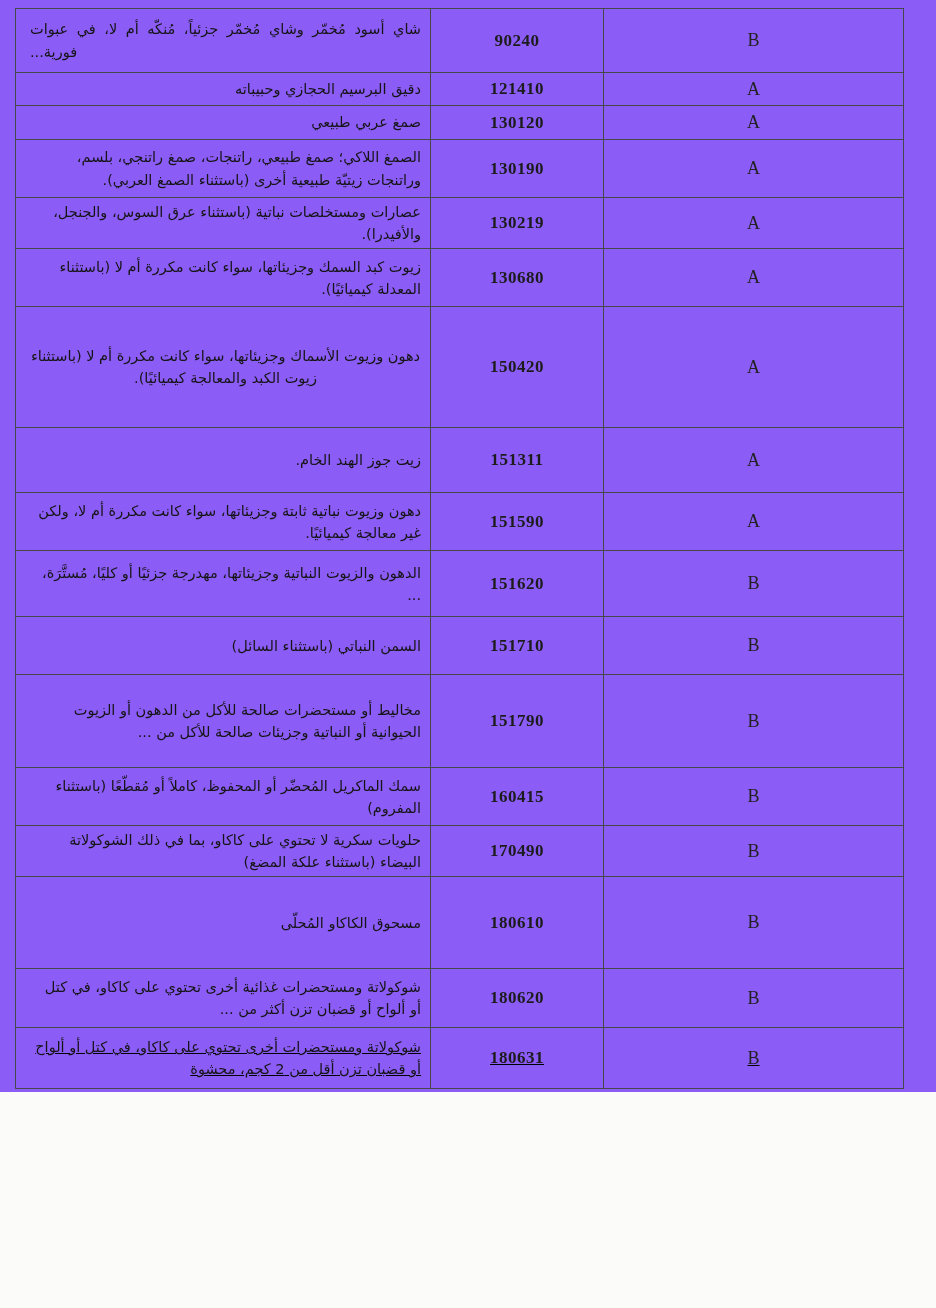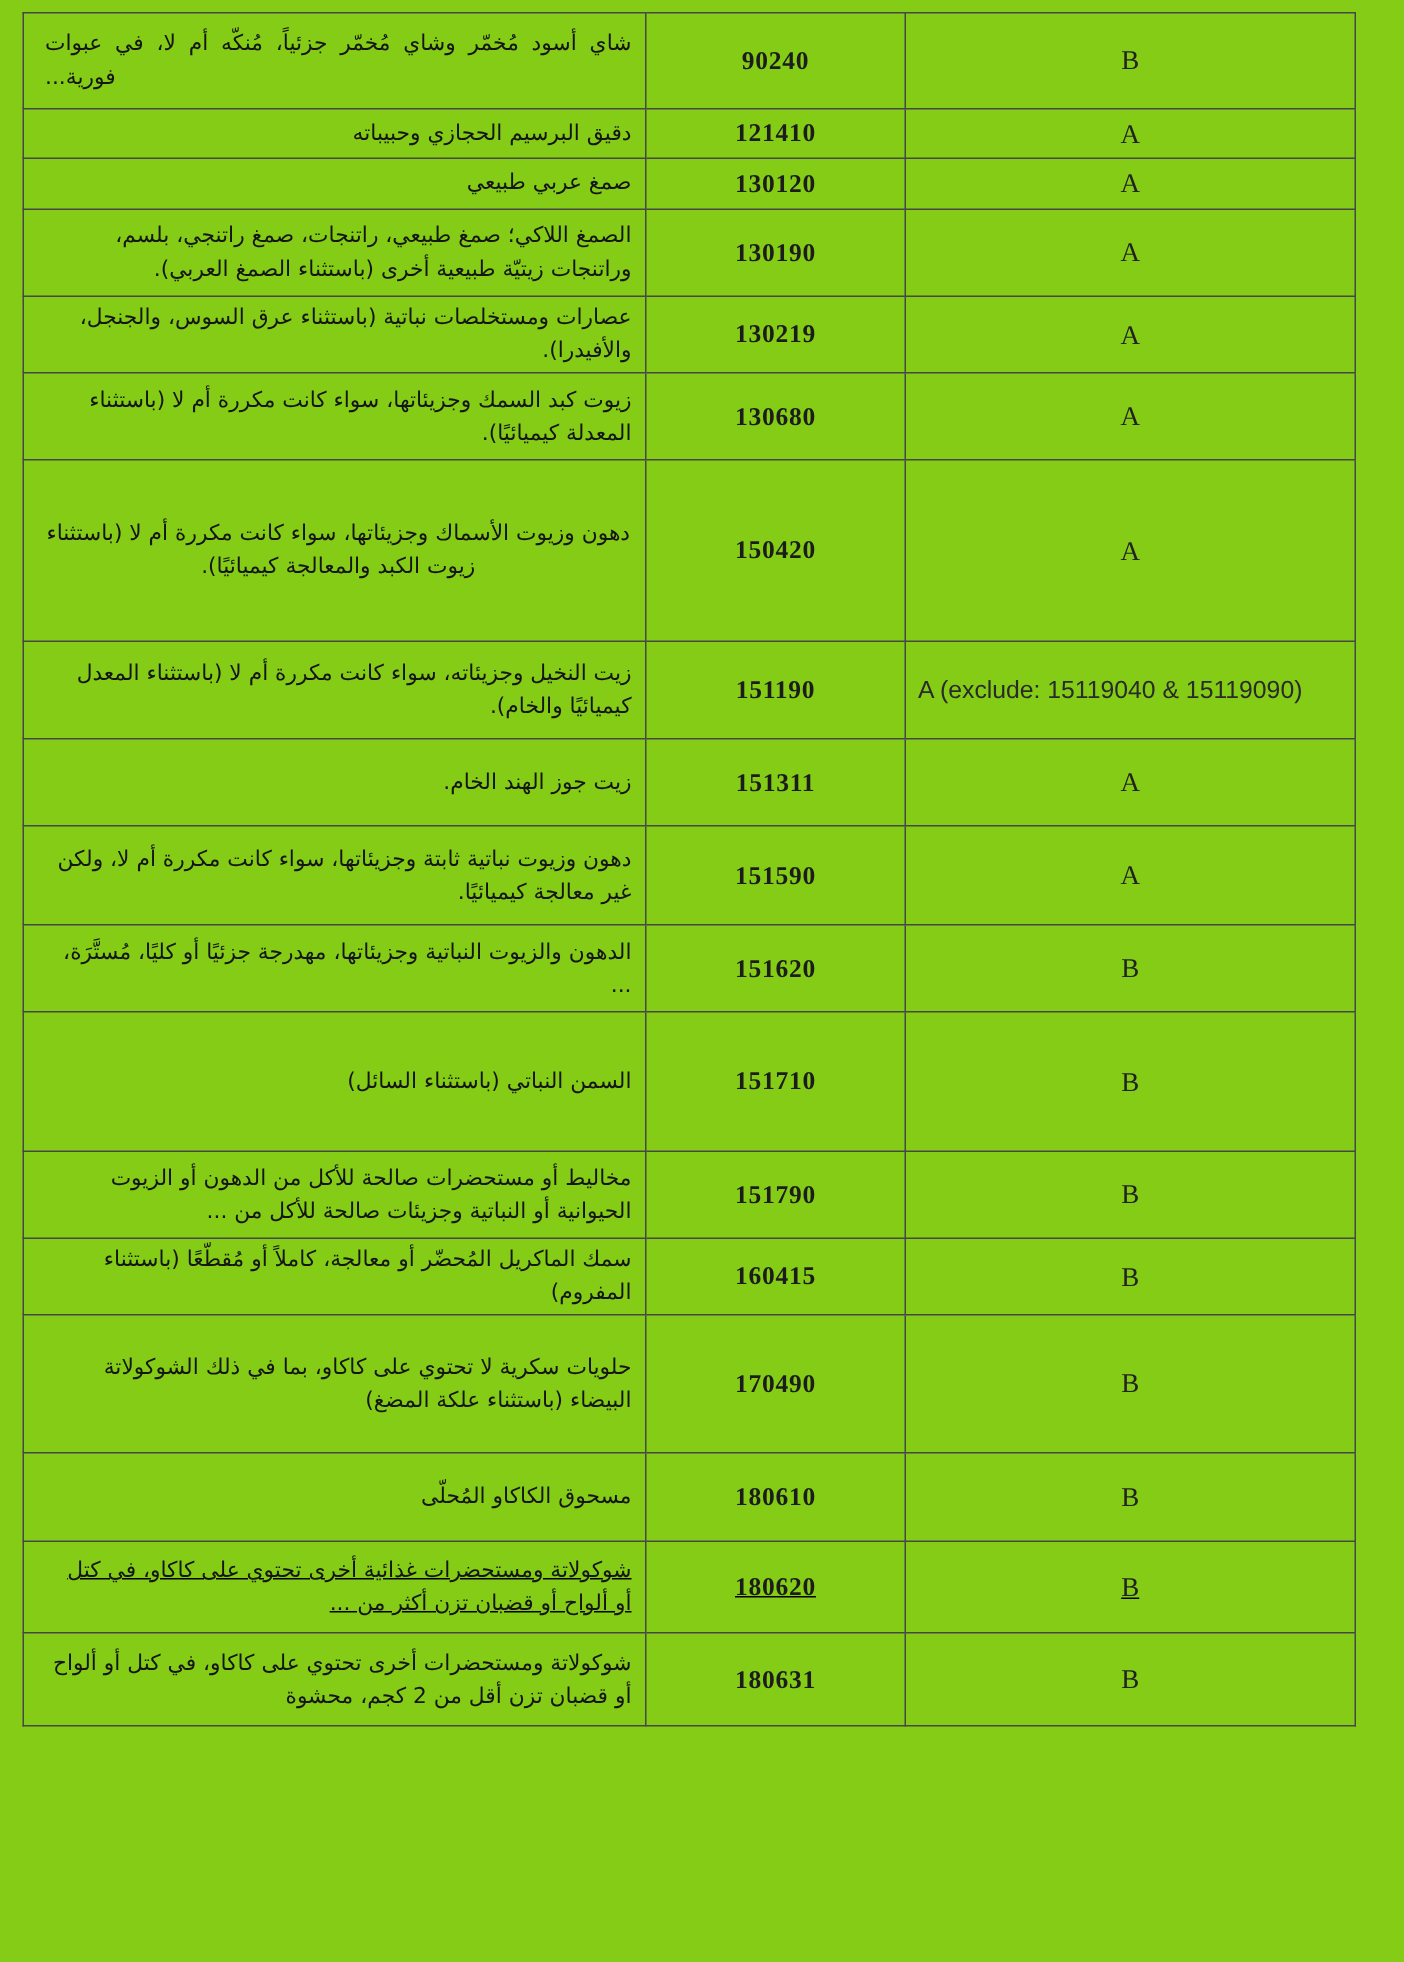--- a/index.html
+++ b/index.html
@@ -9,22 +9,22 @@
   }
   body {
     width: 936px;
     height: 1308px;
     overflow: hidden;
     font-family: "DejaVu Sans", sans-serif;
   }
   .page {
     position: relative;
     width: 936px;
-    height: 1308px;
-    background: #84cc16;
+    height: 1092px;
+    background: #8b5cf6;
   }
   table.hs-table {
     position: absolute;
     left: 15px;
     top: 8px;
     width: 888px;
     border-collapse: collapse;
     table-layout: fixed;
   }
   table.hs-table td {
@@ -128,25 +128,20 @@
           <td class="desc">زيوت كبد السمك وجزيئاتها، سواء كانت مكررة أم لا (باستثناء المعدلة كيميائيًا).</td>
           <td class="code">130680</td>
           <td class="cat">A</td>
         </tr>
         <tr>
           <td class="desc">دهون وزيوت الأسماك وجزيئاتها، سواء كانت مكررة أم لا (باستثناء زيوت الكبد والمعالجة كيميائيًا).</td>
           <td class="code">150420</td>
           <td class="cat">A</td>
         </tr>
         <tr>
-          <td class="desc">زيت النخيل وجزيئاته، سواء كانت مكررة أم لا (باستثناء المعدل كيميائيًا والخام).</td>
-          <td class="code">151190</td>
-          <td class="cat cat-long">A (exclude: 15119040 &amp; 15119090)</td>
-        </tr>
-        <tr>
           <td class="desc">زيت جوز الهند الخام.</td>
           <td class="code">151311</td>
           <td class="cat">A</td>
         </tr>
         <tr>
           <td class="desc">دهون وزيوت نباتية ثابتة وجزيئاتها، سواء كانت مكررة أم لا، ولكن غير معالجة كيميائيًا.</td>
           <td class="code">151590</td>
           <td class="cat">A</td>
         </tr>
         <tr>
@@ -158,21 +153,21 @@
           <td class="desc">السمن النباتي (باستثناء السائل)</td>
           <td class="code">151710</td>
           <td class="cat">B</td>
         </tr>
         <tr>
           <td class="desc">مخاليط أو مستحضرات صالحة للأكل من الدهون أو الزيوت الحيوانية أو النباتية وجزيئات صالحة للأكل من ...</td>
           <td class="code">151790</td>
           <td class="cat">B</td>
         </tr>
         <tr>
-          <td class="desc">سمك الماكريل المُحضّر أو معالجة، كاملاً أو مُقطّعًا (باستثناء المفروم)</td>
+          <td class="desc">سمك الماكريل المُحضّر أو المحفوظ، كاملاً أو مُقطّعًا (باستثناء المفروم)</td>
           <td class="code">160415</td>
           <td class="cat">B</td>
         </tr>
         <tr>
           <td class="desc">حلويات سكرية لا تحتوي على كاكاو، بما في ذلك الشوكولاتة البيضاء (باستثناء علكة المضغ)</td>
           <td class="code">170490</td>
           <td class="cat">B</td>
         </tr>
         <tr>
           <td class="desc">مسحوق الكاكاو المُحلّى</td>

